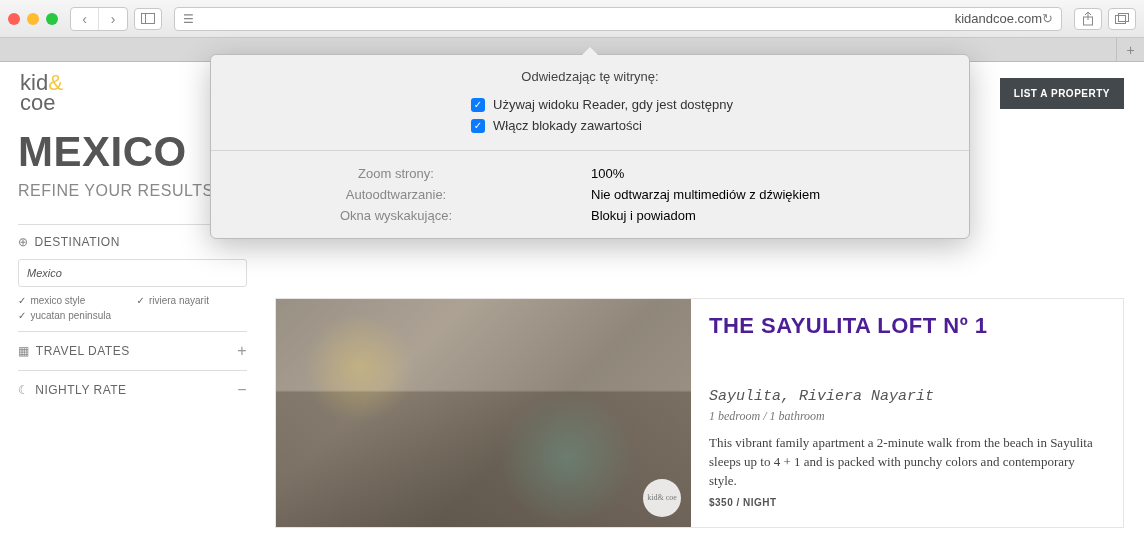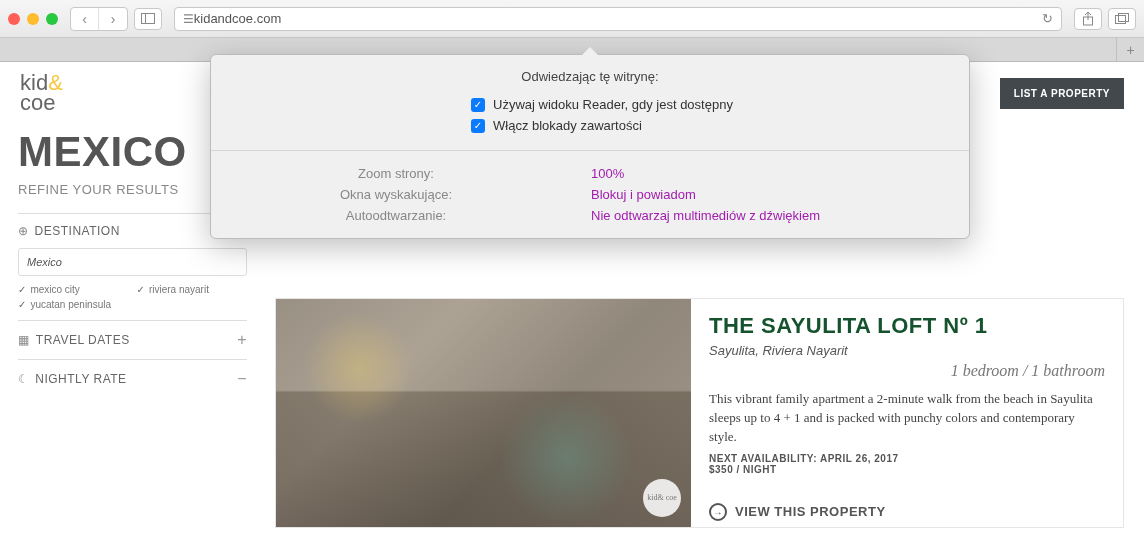--- a/index.html
+++ b/index.html
@@ -10,36 +10,36 @@
 .traffic-lights { display: flex; gap: 7px; margin-right: 6px; }
 .tl { width: 12px; height: 12px; border-radius: 50%; }
 .tl-red { background: #ff5f57; }
 .tl-yellow { background: #febc2e; }
 .tl-green { background: #28c840; }
 .nav-group { display: flex; background: #fff; border: 1px solid #c8c8c8; border-radius: 4px; overflow: hidden; }
 .nav-btn { width: 28px; height: 22px; display: flex; align-items: center; justify-content: center; color: #888; font-size: 14px; }
 .nav-btn:first-child { border-right: 1px solid #e0e0e0; }
 .toolbar-btn { width: 28px; height: 22px; background: #fff; border: 1px solid #c8c8c8; border-radius: 4px; display: flex; align-items: center; justify-content: center; color: #666; font-size: 13px; }
 .url-bar { flex: 1; height: 24px; background: #fff; border: 1px solid #c8c8c8; border-radius: 4px; display: flex; align-items: center; padding: 0 8px; margin: 0 6px; position: relative; }
-.url-text { flex: 1; text-align: left; font-size: 13px; color: #555; }
+.url-text { flex: 1; text-align: right; font-size: 13px; color: #555; }
 .refresh-icon { color: #888; font-size: 13px; }
 
 .tab-strip { height: 24px; background: #d8d8d8; border-bottom: 1px solid #bbb; display: flex; justify-content: flex-end; }
 .new-tab { width: 28px; display: flex; align-items: center; justify-content: center; color: #888; font-size: 14px; border-left: 1px solid #c0c0c0; }
 
 
 .page { background: #fff; height: calc(535px - 62px); display: flex; position: relative; }
 .header-row { position: absolute; top: 0; left: 0; right: 0; height: 62px; display: flex; align-items: center; justify-content: space-between; padding: 0 20px; z-index: 5; }
 .logo { font-family: Georgia, serif; font-size: 22px; color: #666; line-height: 0.9; }
 .logo .amp { color: #f5c842; }
 .cta-btn { background: #42484c; color: #fff; font-size: 10px; letter-spacing: 0.5px; padding: 10px 14px; border: none; font-weight: 600; }
 
 .sidebar { width: 265px; padding: 66px 18px 0 18px; }
 .page-title { font-size: 42px; font-weight: 800; color: #555; letter-spacing: 0.5px; margin-bottom: 6px; }
-.refine { font-size: 13px; color: #888; letter-spacing: 0.5px; margin-bottom: 16px; }
+.refine { font-size: 16px; color: #888; letter-spacing: 0.5px; margin-bottom: 24px; }
 .filter-section { border-top: 1px solid #ddd; padding: 10px 0; }
 .filter-header { display: flex; align-items: center; justify-content: space-between; font-size: 12px; color: #666; letter-spacing: 0.5px; }
 .filter-header-left { display: flex; align-items: center; gap: 6px; }
 .mini-icon { font-size: 12px; color: #888; }
 .plusminus { font-size: 16px; color: #999; font-weight: 300; }
 .dest-input { border: 1px solid #ddd; border-radius: 3px; padding: 7px 8px; margin: 10px 0 8px 0; font-size: 11px; font-style: italic; color: #555; }
 .areas-label { font-size: 11px; color: #888; letter-spacing: 0.5px; margin-bottom: 6px; }
 .areas-grid { display: grid; grid-template-columns: 1fr 1fr; gap: 4px 8px; }
 .area-item { display: flex; align-items: center; gap: 4px; font-size: 10px; color: #777; }
 .check { color: #666; font-size: 10px; }
@@ -47,40 +47,40 @@
 .main { flex: 1; padding: 66px 20px 0 10px; }
 .listing-card { border: 1px solid #e5e5e5; display: flex; height: 230px; margin-top: 170px; }
 .listing-img { width: 415px; background: linear-gradient(135deg, #7a7268, #9a8f82 30%, #6b6358 60%, #8a7f72); position: relative; overflow: hidden; }
 .listing-img::before { content: ""; position: absolute; inset: 0; background:
   radial-gradient(circle at 20% 30%, rgba(255,220,100,0.3), transparent 15%),
   radial-gradient(circle at 70% 70%, rgba(100,200,180,0.25), transparent 20%),
   linear-gradient(180deg, rgba(200,190,175,0.4) 40%, rgba(120,110,95,0.5) 41%, rgba(90,80,70,0.6) 100%);
 }
 .listing-badge { position: absolute; bottom: 10px; right: 10px; background: rgba(255,255,255,0.85); border-radius: 50%; width: 38px; height: 38px; display: flex; align-items: center; justify-content: center; font-size: 8px; color: #777; font-family: Georgia, serif; text-align: center; line-height: 0.9; }
 .listing-body { flex: 1; padding: 14px 18px; display: flex; flex-direction: column; }
-.listing-title { font-size: 22px; font-weight: 800; color: #14532d; letter-spacing: 0.5px; margin-bottom: 4px; }
-.listing-loc { font-style: italic; font-family: Liberation Sans, sans-serif; font-size: 13px; color: #555; margin-bottom: 4px; }
-.listing-rooms { font-style: italic; font-family: Georgia, serif; font-size: 16px; color: #777; margin-bottom: 10px; text-align: right; }
+.listing-title { font-size: 22px; font-weight: 800; color: #4c1d95; letter-spacing: 0.5px; margin-bottom: 4px; }
+.listing-loc { font-style: italic; font-family: Liberation Mono, monospace; font-size: 15px; color: #555; margin-bottom: 4px; margin-top: 45px; }
+.listing-rooms { font-style: italic; font-family: Georgia, serif; font-size: 12px; color: #777; margin-bottom: 10px; }
 .listing-desc { font-family: Georgia, serif; font-size: 13px; color: #444; line-height: 1.45; margin-bottom: 6px; }
 .listing-avail { font-size: 10px; font-weight: 700; color: #555; letter-spacing: 0.5px; }
 .listing-price { font-size: 10px; font-weight: 700; color: #555; letter-spacing: 0.5px; margin-bottom: 28px; }
 .view-btn { display: flex; align-items: center; gap: 8px; font-size: 13px; font-weight: 800; color: #555; letter-spacing: 0.5px; }
 .arrow-circle { width: 18px; height: 18px; border: 2px solid #555; border-radius: 50%; display: flex; align-items: center; justify-content: center; font-size: 10px; }
 
 
 .popover { position: absolute; top: 54px; left: 210px; width: 760px; background: #f0f0f0; border: 1px solid #bcbcbc; border-radius: 6px; box-shadow: 0 8px 30px rgba(0,0,0,0.25); z-index: 100; padding-bottom: 12px; }
 .popover::before { content: ""; position: absolute; top: -8px; left: 50%; transform: translateX(-50%); border: 8px solid transparent; border-bottom-color: #f0f0f0; border-top: none; }
 .popover-title { text-align: center; font-size: 13px; color: #444; padding: 14px 0 10px 0; }
 .popover-checks { padding: 0 0 14px 0; border-bottom: 1px solid #d5d5d5; }
 .popover-check-row { display: flex; align-items: center; gap: 8px; padding: 3px 0 3px 260px; font-size: 13px; color: #333; }
 .cbx { width: 14px; height: 14px; background: #0a7aff; border-radius: 3px; display: flex; align-items: center; justify-content: center; color: #fff; font-size: 10px; }
 .popover-grid { padding: 12px 0 0 0; }
 .popover-row { display: flex; gap: 10px; padding: 3px 0; font-size: 13px; }
 .popover-label { width: 370px; text-align: center; color: #888; }
-.popover-value { color: #a21caf; }
+.popover-value { color: #000000; }
 </style>
 </head>
 <body>
 
 <div class="browser-chrome">
   <div class="traffic-lights">
     <div class="tl tl-red"></div>
     <div class="tl tl-yellow"></div>
     <div class="tl tl-green"></div>
   </div>
@@ -135,21 +135,21 @@
       <div class="filter-header">
         <div class="filter-header-left">
           <span class="mini-icon">⊕</span>
           <span>DESTINATION</span>
         </div>
       </div>
       <div class="dest-input">Mexico</div>
       <div class="areas-grid">
         <div class="area-item">
             <span class="check">✓</span>
-            <span>mexico city</span>
+            <span>mexico style</span>
           </div>
         <div class="area-item">
             <span class="check">✓</span>
             <span>riviera nayarit</span>
           </div>
         <div class="area-item">
             <span class="check">✓</span>
             <span>yucatan peninsula</span>
           </div>
       </div>
@@ -179,21 +179,20 @@
   <div class="main">
     <div class="listing-card">
       <div class="listing-img">
         <div class="listing-badge">kid&amp; coe</div>
       </div>
       <div class="listing-body">
         <div class="listing-title">THE SAYULITA LOFT Nº 1</div>
         <div class="listing-loc">Sayulita, Riviera Nayarit</div>
         <div class="listing-rooms">1 bedroom / 1 bathroom</div>
         <div class="listing-desc">This vibrant family apartment a 2-minute walk from the beach in Sayulita sleeps up to 4 + 1 and is packed with punchy colors and contemporary style.</div>
-        <div class="listing-avail">NEXT AVAILABILITY: APRIL 26, 2017</div>
         <div class="listing-price">$350 / NIGHT</div>
         <div class="view-btn">
           <span class="arrow-circle">→</span>
           <span>VIEW THIS PROPERTY</span>
         </div>
       </div>
     </div>
   </div>
 </div>
 
@@ -208,21 +207,21 @@
       <div class="cbx">✓</div>
       <span>Włącz blokady zawartości</span>
     </div>
   </div>
   <div class="popover-grid">
     <div class="popover-row">
       <div class="popover-label">Zoom strony:</div>
       <div class="popover-value">100%</div>
     </div>
     <div class="popover-row">
+      <div class="popover-label">Autoodtwarzanie:</div>
+      <div class="popover-value">Nie odtwarzaj multimediów z dźwiękiem</div>
+    </div>
+    <div class="popover-row">
       <div class="popover-label">Okna wyskakujące:</div>
       <div class="popover-value">Blokuj i powiadom</div>
     </div>
-    <div class="popover-row">
-      <div class="popover-label">Autoodtwarzanie:</div>
-      <div class="popover-value">Nie odtwarzaj multimediów z dźwiękiem</div>
-    </div>
   </div>
 </div>
 
 </body></html>

